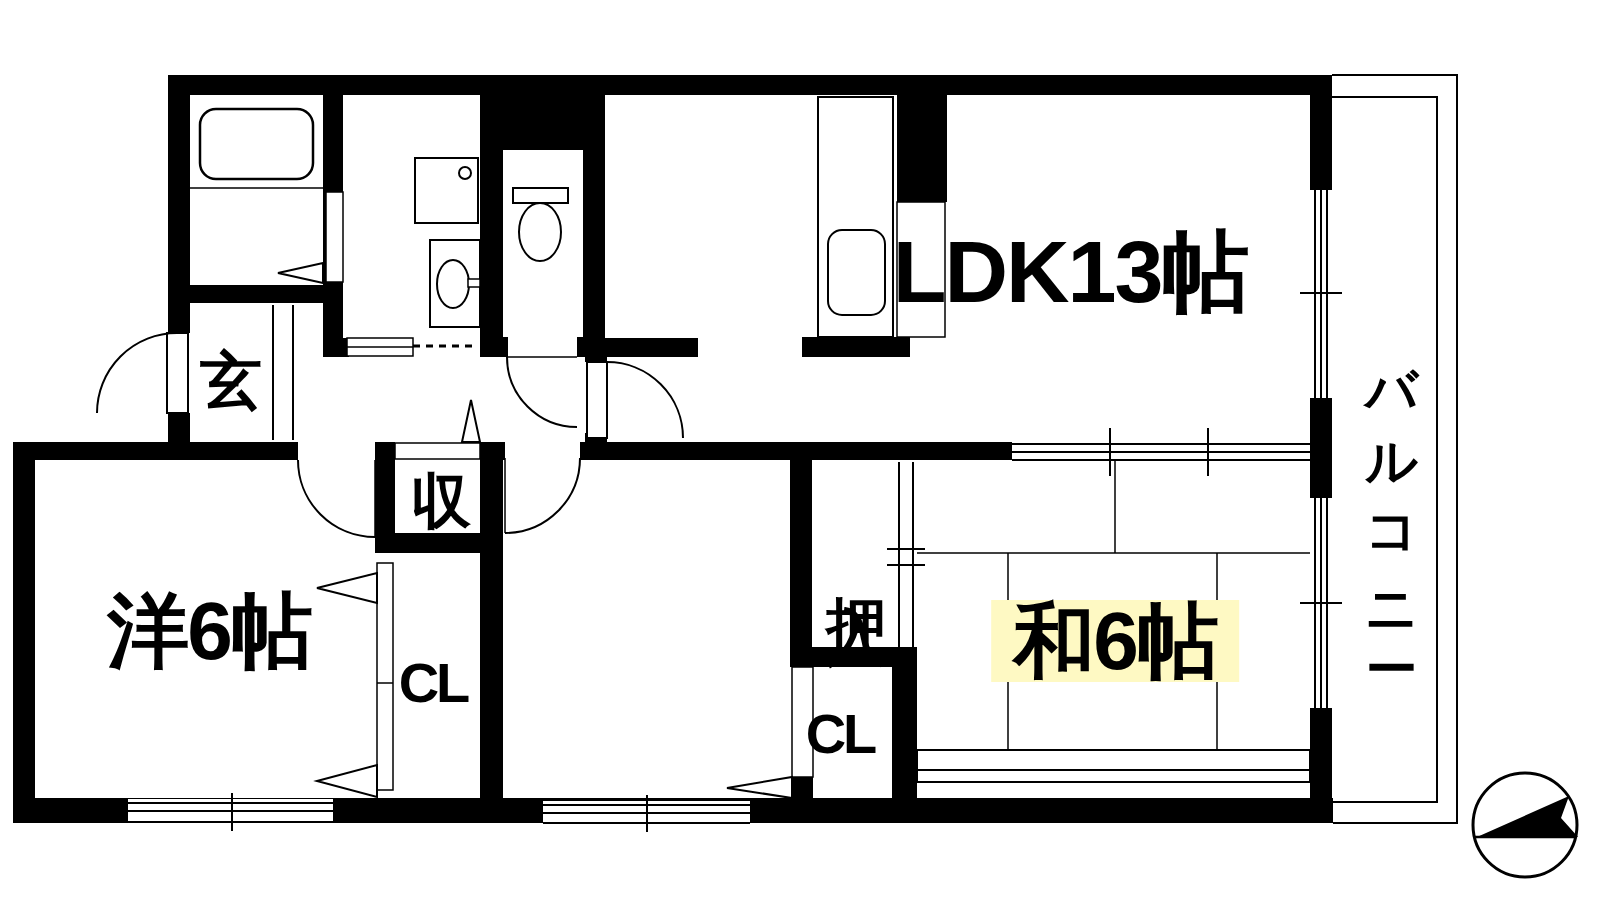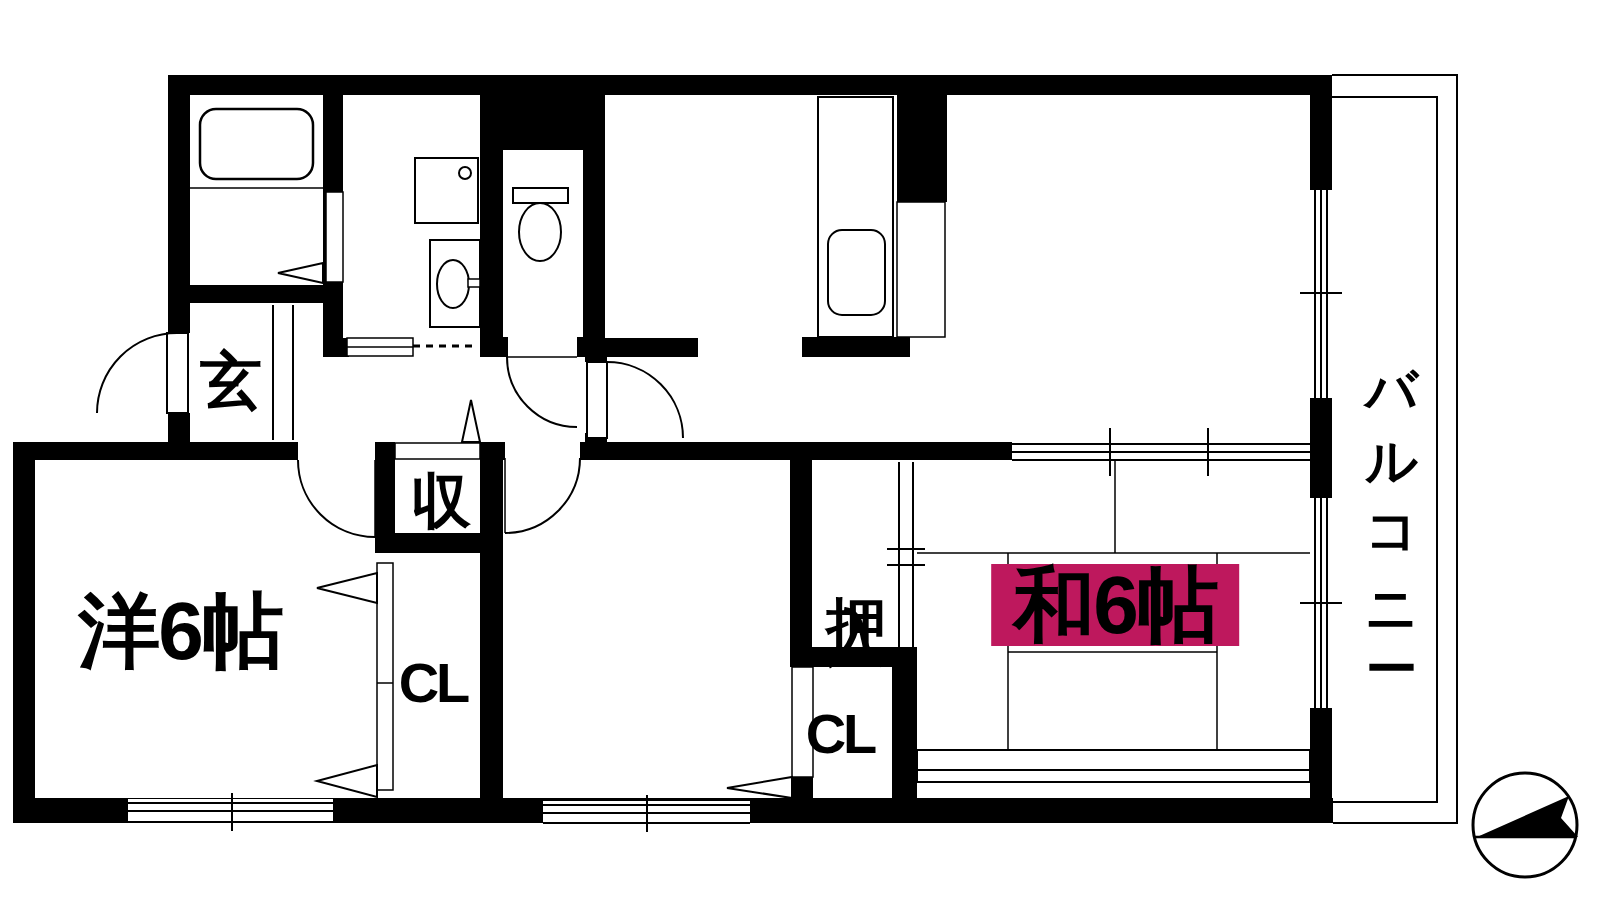--- a/index.html
+++ b/index.html
@@ -12,21 +12,21 @@
     position:absolute;transform:translate(-50%,-50%);
     font-weight:bold;color:#000;white-space:nowrap;line-height:1;
     letter-spacing:-2px;
   }
   .vertical{
     writing-mode:vertical-rl;text-orientation:upright;
     transform:translate(-50%,-50%);letter-spacing:6px;
   }
   .lbl-ldk{font-size:88px;}
   .lbl-west6,.lbl-west5,.lbl-wa6{font-size:82px;}
-  .lbl-wa6{background:#be185d;padding:0 22px;}
+  .lbl-wa6{background:#fef9c3;padding:0 22px;margin-top:36px;}
   .lbl-genkan{font-size:62px;}
   .lbl-shu{font-size:60px;}
   .lbl-cl{font-size:56px;letter-spacing:-3px;}
   .lbl-oshiire{font-size:60px;letter-spacing:8px;}
   .lbl-balcony{font-size:52px;letter-spacing:18px;}
 </style>
 </head>
 <body>
 
 <div id="stage">
@@ -203,21 +203,22 @@
       </g>
     </g>
 
     <g>
       <circle cx="1525" cy="825" r="52" fill="#fff" stroke="#000" stroke-width="3"></circle>
       <line x1="1474" y1="837" x2="1576" y2="837" stroke="#000" stroke-width="2.5"></line>
       <polygon points="1477,837 1569,796 1561,818 1578,837" fill="#000"></polygon>
     </g>
   </svg>
 
-  <div class="room-label lbl-west6" style="left:180px;top:631px;">洋6帖</div>
+  <div class="room-label lbl-ldk" style="left:1070px;top:272px;">LDK13帖</div>
+  <div class="room-label lbl-west6" style="left:209px;top:631px;">洋6帖</div>
   <div class="room-label lbl-wa6" style="left:1115px;top:605px;">和6帖</div>
   <div class="room-label lbl-genkan" style="left:230px;top:381px;">玄</div>
   <div class="room-label lbl-shu" style="left:440px;top:502px;">収</div>
   <div class="room-label lbl-cl" style="left:433px;top:683px;">CL</div>
   <div class="room-label lbl-cl" style="left:840px;top:734px;">CL</div>
   <div class="room-label vertical lbl-oshiire" style="left:856px;top:556px;">押入</div>
   <div class="room-label vertical lbl-balcony" style="left:1392px;top:495px;">バルコニー</div>
 
 </div>
 

